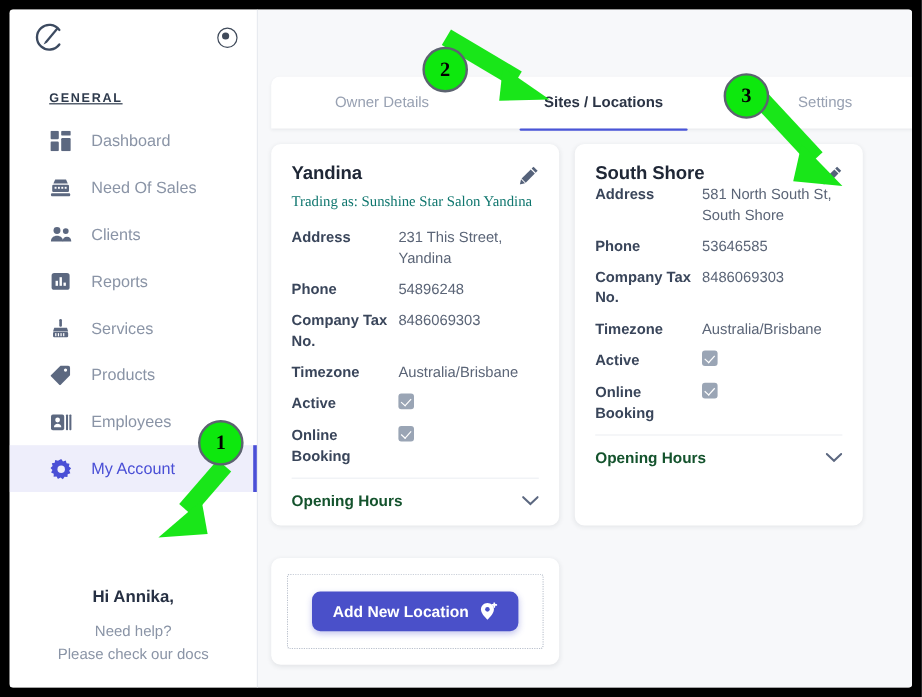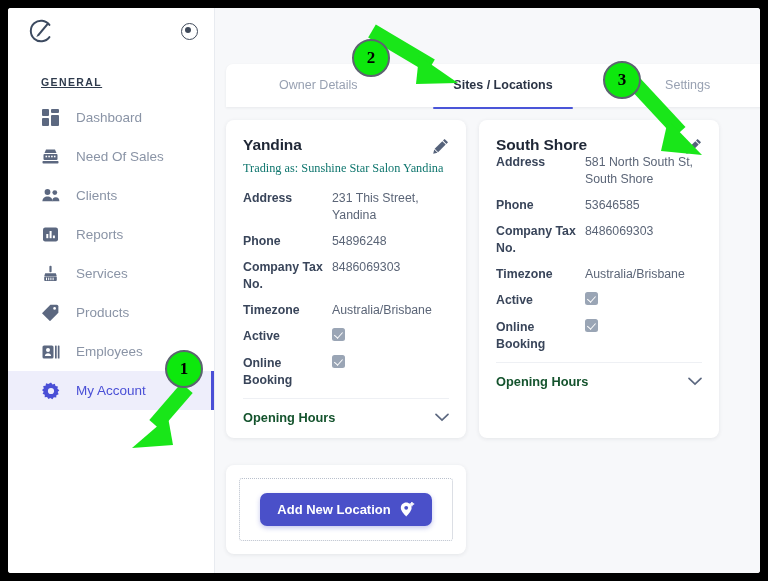--- a/index.html
+++ b/index.html
@@ -404,20 +404,25 @@
     <div class="nav-item active">
       <span class="ic">
         <svg width="18" height="18" viewBox="0 0 18 18" fill="#4a4fd6">
           <path d="M9 0.6l1.5 1.9 2.3-.7.7 2.3 2.4.3-.5 2.4 1.9 1.5-1.6 1.8.9 2.2-2.2.9-.2 2.4-2.4-.3-1.4 2-2-1.4-2.1 1.2-1.2-2.1-2.4.2.1-2.4-2.2-1 1.1-2.1-1.7-1.7 1.8-1.6-.6-2.3 2.4-.4.4-2.4 2.3.6z"></path>
           <circle cx="9" cy="9" r="3.1" fill="#eeeefb"></circle>
         </svg>
       </span>
       <span>My Account</span>
     </div>
 
+    <div class="sb-footer">
+      <div class="sb-greet">Hi Annika,</div>
+      <div class="sb-help">Need help?</div>
+      <div class="sb-help">Please check our docs</div>
+    </div>
   </div>
 
   <div class="main">
 
     <div class="tabs-card">
       <div class="tab">Owner Details</div>
       <div class="tab active">Sites / Locations</div>
       <div class="tab">Settings</div>
     </div>
 

